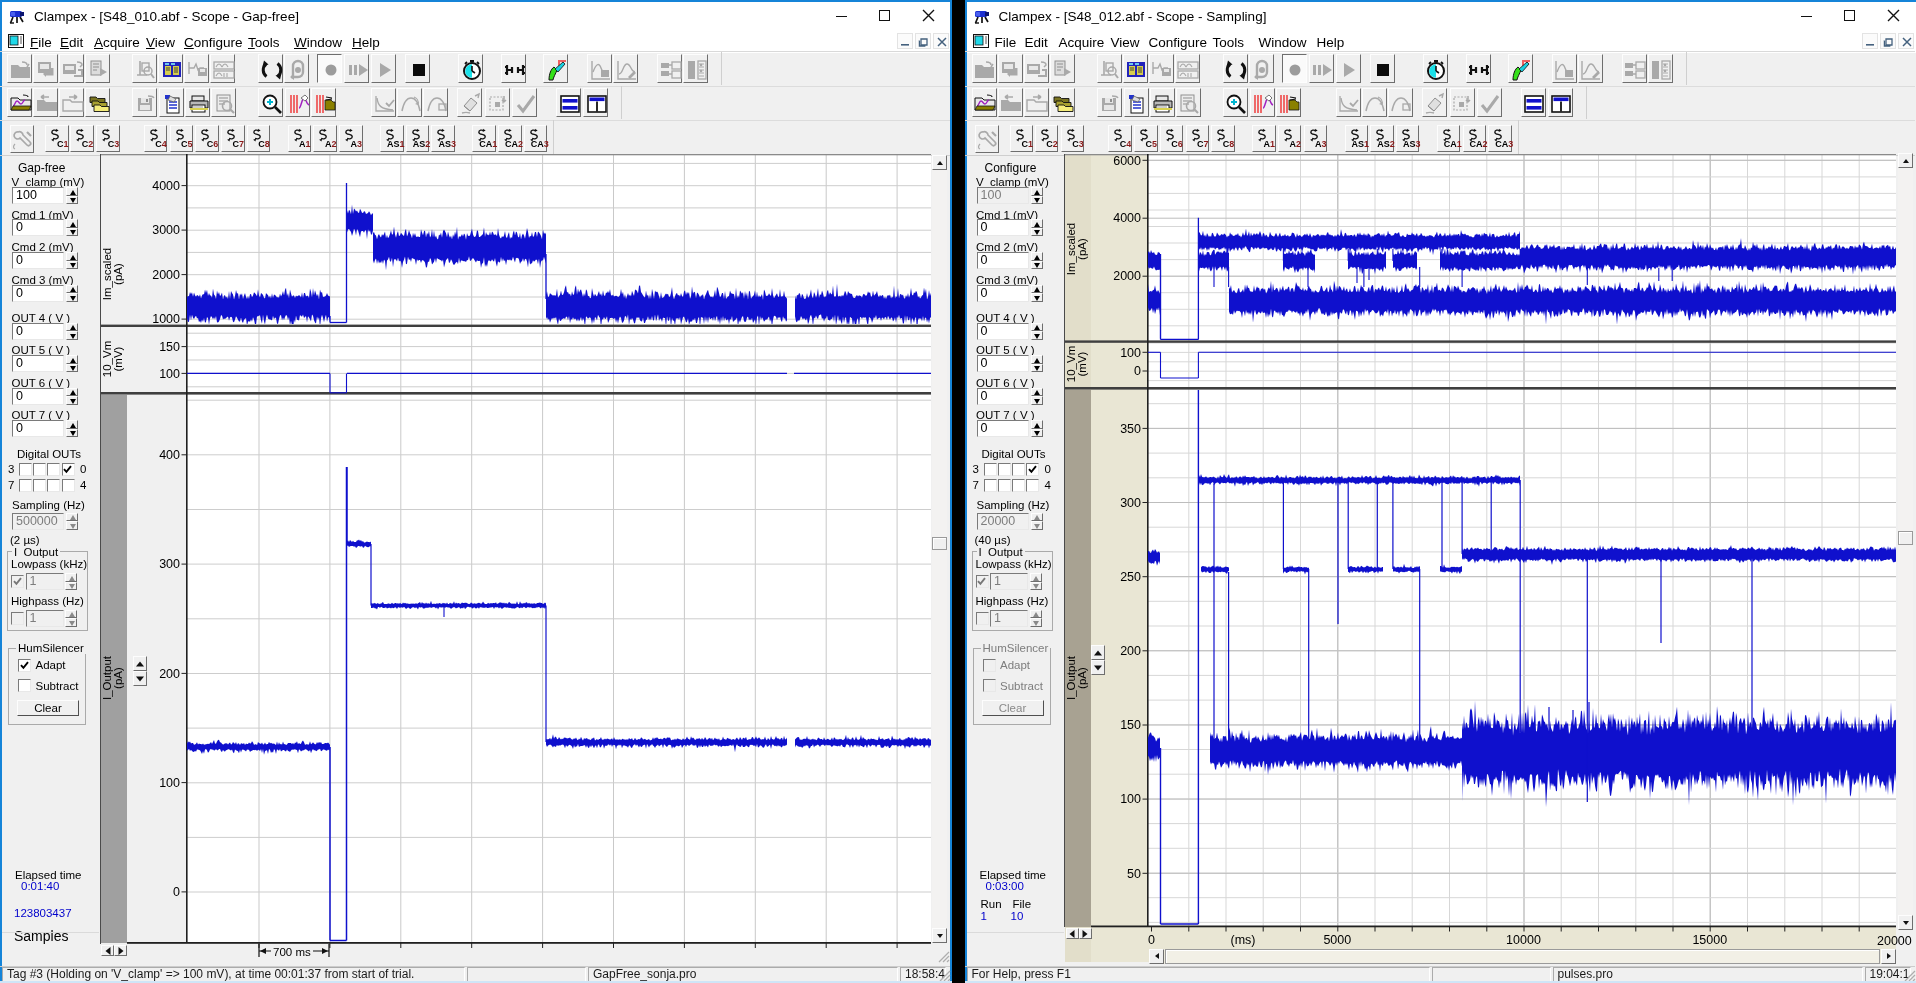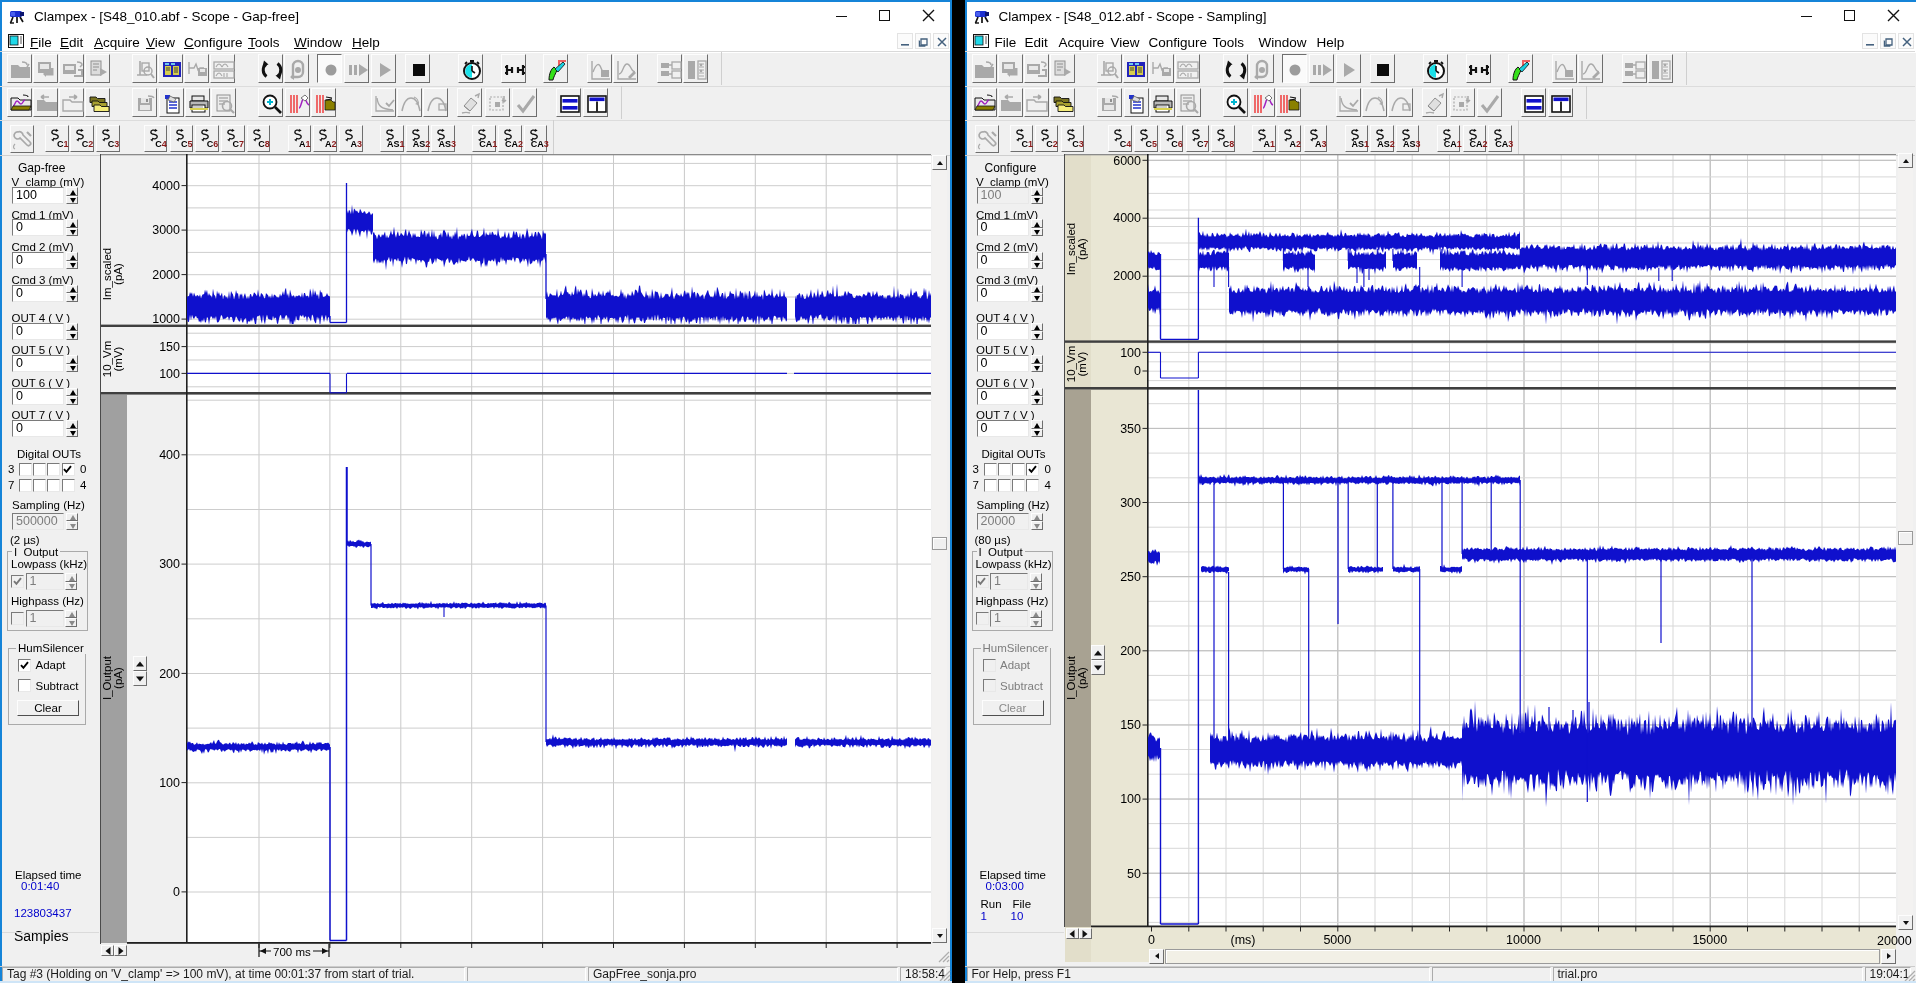--- a/index.html
+++ b/index.html
@@ -1684,21 +1684,21 @@
     <div class="inp dis" style="width:52px;height:17px;line-height:15px">20000</div>
   </div>
 <div class="a " style="left:1030.5px;top:512.5px;width:12px;height:17px;">
     <div class="a spbtn" style="left:0;top:0;width:12px;height:8.5px">
       <div class="a" style="left:2.5px;top:1.75px;border-left:3.5px solid transparent;border-right:3.5px solid transparent;border-bottom:5px solid #8a8a8a"></div>
     </div>
     <div class="a spbtn" style="left:0;top:8.5px;width:12px;height:8.5px">
       <div class="a" style="left:2.5px;top:1.75px;border-left:3.5px solid transparent;border-right:3.5px solid transparent;border-top:5px solid #8a8a8a"></div>
     </div>
   </div>
-<div class="a" style="left:974.5px;top:533.5px;font-size:11.5px;white-space:nowrap;">(80 µs)</div>
+<div class="a" style="left:974.5px;top:533.5px;font-size:11.5px;white-space:nowrap;">(40 µs)</div>
 <div class="a " style="left:971.5px;top:551px;width:81px;height:80px;border:1px solid #aaa"></div>
 <div class="a" style="left:976.5px;top:545.5px;font-size:11.5px;white-space:nowrap;background:#f0f0f0;padding:0 2px">I&nbsp;&nbsp;Output</div>
 <div class="a" style="left:975.5px;top:557.5px;font-size:11.5px;white-space:nowrap;">Lowpass (kHz)</div>
 <div class="a " style="left:975.5px;top:575px;width:13px;height:13px;background:#f0f0f0;">
     <div class="cbx" style="width:13px;height:13px"></div>
     <svg class="a" style="left:1.5px;top:2px" width="9" height="9" viewBox="0 0 9 9">
       <path d="M1 4.2L3.4 6.8L8 1.2" stroke="#777" stroke-width="1.9" fill="none"></path>
     </svg>
   </div>
 <div class="a " style="left:990.0px;top:573px;width:38px;height:17px;">
@@ -1880,20 +1880,20 @@
   </div>
 <div class="a " style="left:1165px;top:948.5px;width:715px;height:15px;background:#f2f0e6;border:1px solid #9a9a9a;box-shadow:inset 1px 1px 0 #fff"></div>
 <div class="a " style="left:964.5px;top:966px;width:950px;height:1px;background:#cccccc"></div>
 <div class="a " style="left:966.5px;top:967px;width:463px;height:14.5px;">
     <div class="sbox" style="width:463px;height:14.5px;line-height:13.5px">For Help, press F1</div>
   </div>
 <div class="a " style="left:1431.5px;top:967px;width:119px;height:14.5px;">
     <div class="sbox" style="width:119px;height:14.5px"></div>
   </div>
 <div class="a " style="left:1552.5px;top:967px;width:310px;height:14.5px;">
-    <div class="sbox" style="width:310px;height:14.5px;line-height:13.5px">trial.pro</div>
+    <div class="sbox" style="width:310px;height:14.5px;line-height:13.5px">pulses.pro</div>
   </div>
 <div class="a " style="left:1864.5px;top:967px;width:46px;height:14.5px;">
     <div class="sbox" style="width:46px;height:14.5px;line-height:13.5px">19:04:1</div>
   </div>
 <svg class="a" style="left:1903.5px;top:969.5px" width="12" height="12" viewBox="0 0 12 12">
     <path d="M11 1L1 11M11 5L5 11M11 9l-2 2" stroke="#aeaeae" stroke-width="1.3"></path>
   </svg>
 <div class="a " style="left:964.5px;top:980.5px;width:951.5px;height:2.5px;background:#cfe5f7"></div>
 </body></html>

